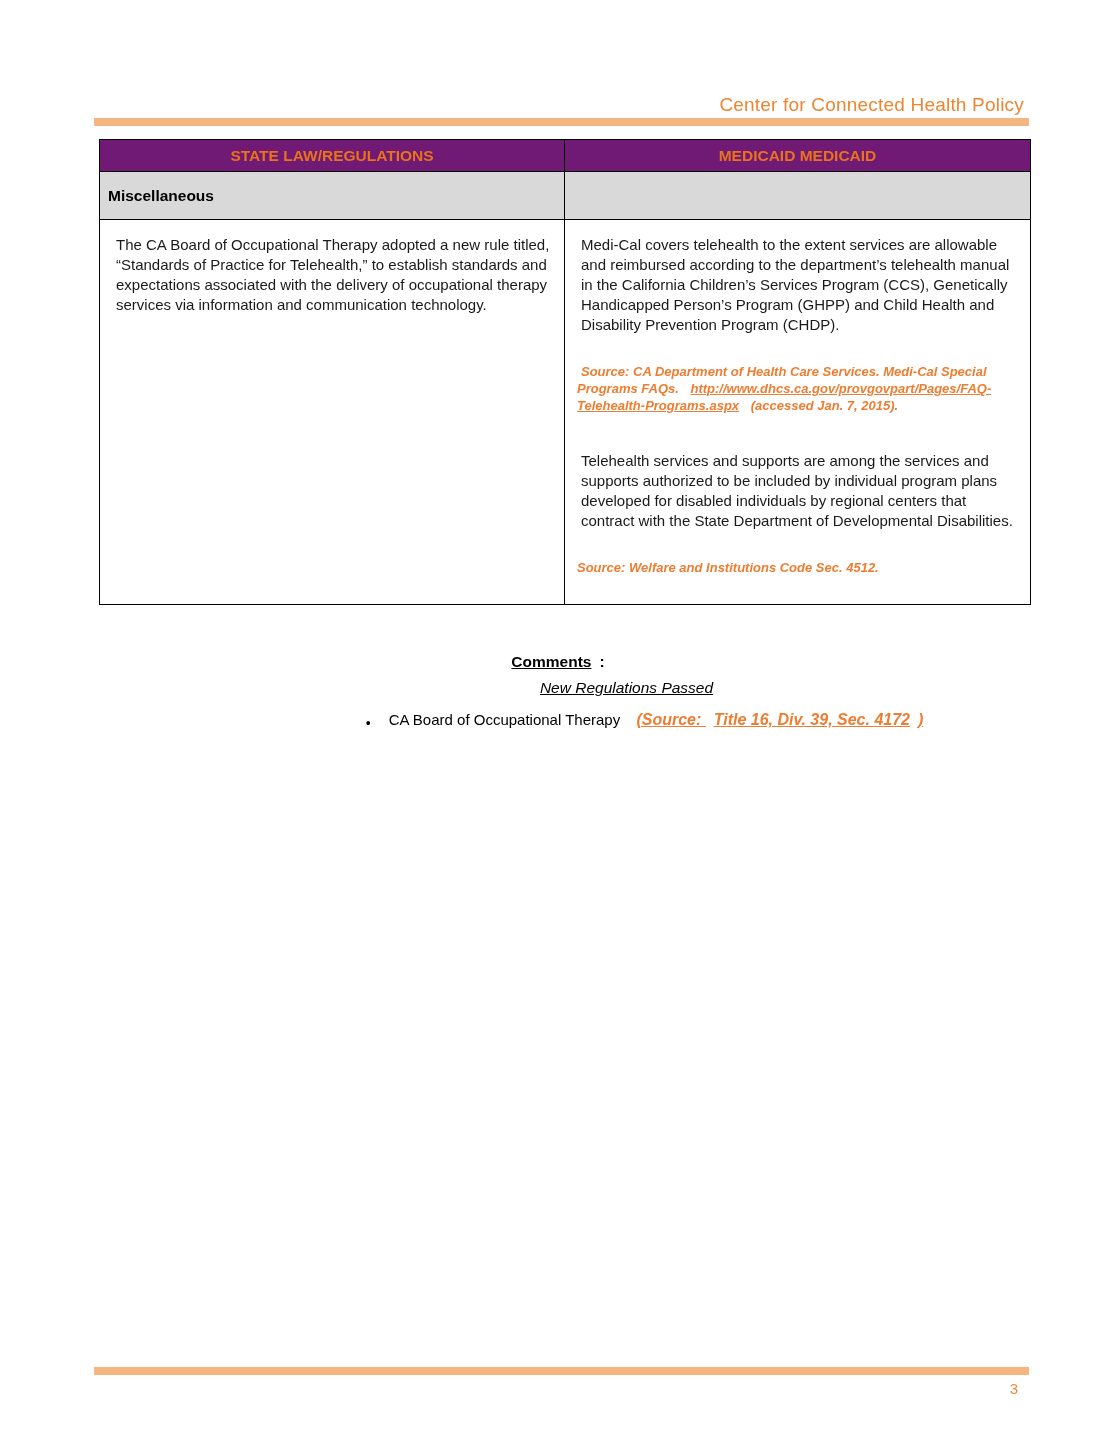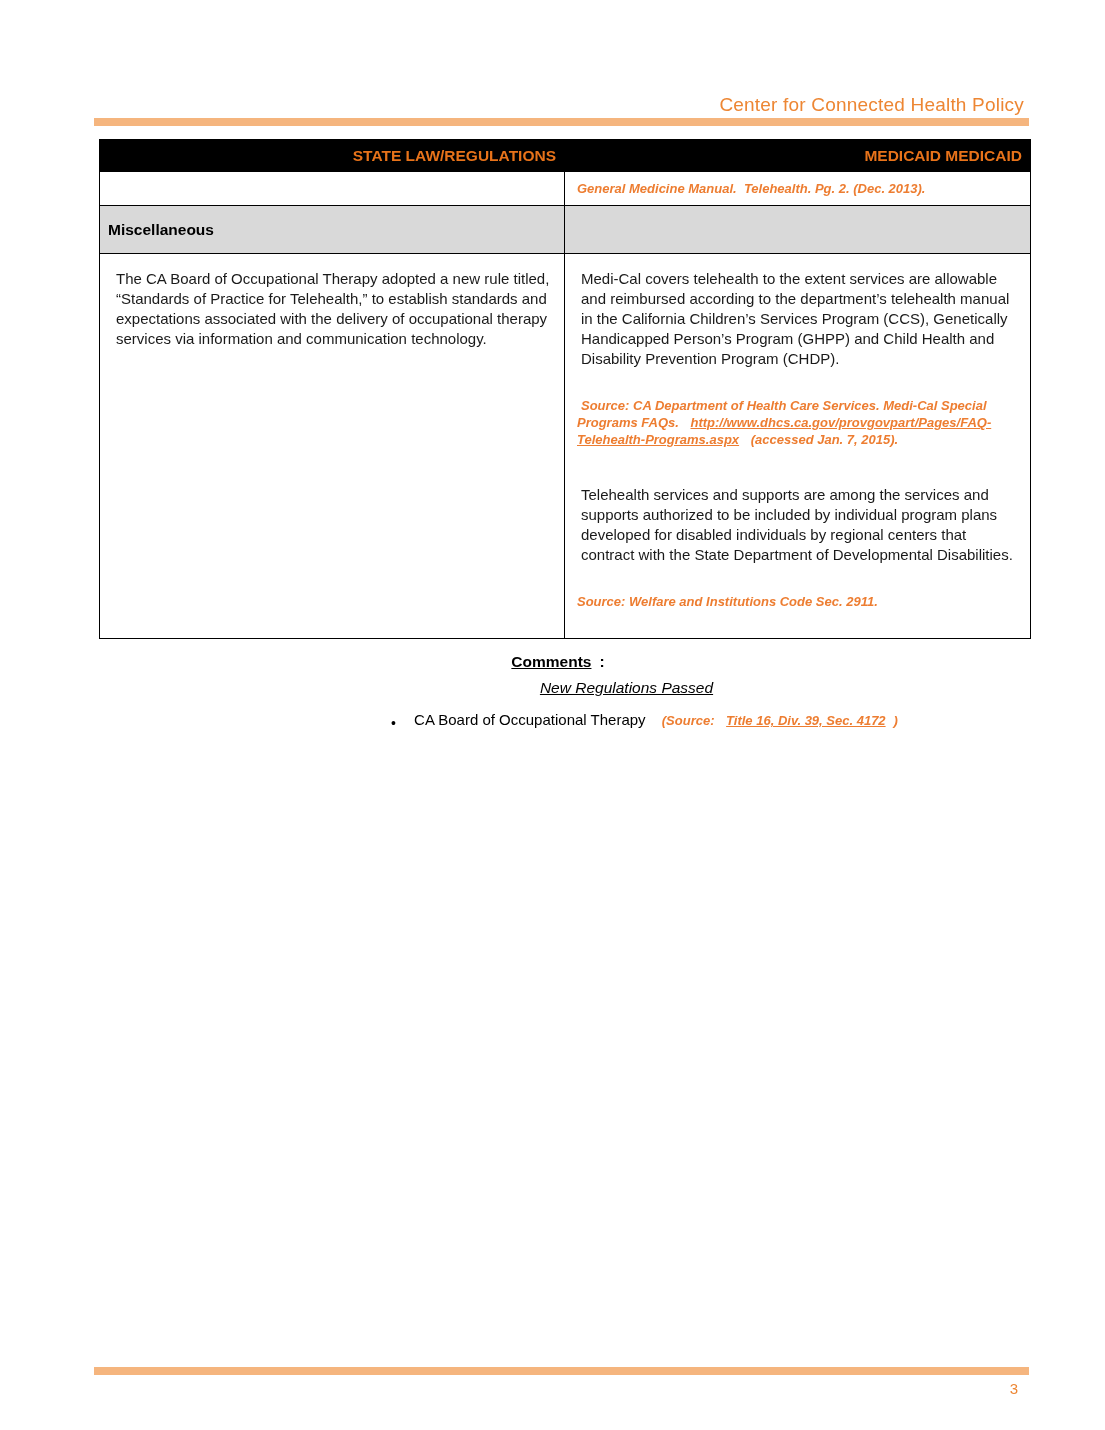--- a/index.html
+++ b/index.html
@@ -42,25 +42,25 @@
     table-layout: fixed;
   }
   table.law-table th,
   table.law-table td {
     border: 1.5px solid #000000;
     padding: 4px 8px;
     vertical-align: middle;
   }
   tr.head-row th {
     height: 32px;
-    background: #000000;
+    background: #701a75;
     color: #E8731A;
     font-size: 15.5px;
     font-weight: bold;
-    text-align: right;
+    text-align: center;
   }
   tr.citation-row td { height: 32px; }
   tr.section-row td {
     height: 48px;
     background: #D9D9D9;
     font-size: 15.5px;
     font-weight: bold;
     color: #000000;
   }
   tr.content-row td {
@@ -105,21 +105,21 @@
     font-style: italic;
     text-decoration: underline;
   }
   .bullet-line { margin: 6px 0 0 167px; font-size: 15px; }
   .bullet-marker {
     display: inline-block;
     width: 33px;
     font-size: 14px;
     vertical-align: top;
   }
-  .bullet-src { font-size: 13px; }
+  .bullet-src { font-size: 16px; text-decoration: underline; }
 
   
   .footer-rule {
     position: absolute;
     top: 1359px;
     left: 86px;
     right: 84px;
     height: 2px;
     background: #F5B57E;
   }
@@ -142,39 +142,33 @@
   <table class="law-table">
     <colgroup>
       <col style="width:465px">
       <col style="width:466px">
     </colgroup>
     <tbody>
       <tr class="head-row">
         <th>STATE LAW/REGULATIONS</th>
         <th>MEDICAID MEDICAID</th>
       </tr>
-      <tr class="citation-row">
-        <td></td>
-        <td>
-          <span class="src pre">General Medicine Manual.  Telehealth. Pg. 2. (Dec. 2013).</span>
-        </td>
-      </tr>
       <tr class="section-row">
         <td>Miscellaneous</td>
         <td></td>
       </tr>
       <tr class="content-row">
         <td>
           <p class="body-para">The CA Board of Occupational Therapy adopted a new rule titled, “Standards of Practice for Telehealth,” to establish standards and expectations associated with the delivery of occupational therapy services via information and communication technology.</p>
         </td>
         <td>
           <p class="body-para">Medi-Cal covers telehealth to the extent services are allowable and reimbursed according to the department’s telehealth manual in the California Children’s Services Program (CCS), Genetically Handicapped Person’s Program (GHPP) and Child Health and Disability Prevention Program (CHDP).</p>
           <span class="src"><span>Source: CA Department of Health Care Services. Medi-Cal Special Programs FAQs. </span><span class="src-link">http://www.dhcs.ca.gov/provgovpart/Pages/FAQ-Telehealth-Programs.aspx</span><span> (accessed Jan. 7, 2015).</span></span>
           <p class="body-para">Telehealth services and supports are among the services and supports authorized to be included by individual program plans developed for disabled individuals by regional centers that contract with the State Department of Developmental Disabilities.</p>
-          <span class="src">Source: Welfare and Institutions Code Sec. 2911.</span>
+          <span class="src">Source: Welfare and Institutions Code Sec. 4512.</span>
         </td>
       </tr>
     </tbody>
   </table>
 
   <div class="comments">
     <div class="comments-heading"><span class="u">Comments</span><span>:</span></div>
     <div class="comments-sub">New Regulations Passed</div>
     <div class="bullet-line">
       <span class="bullet-marker">•</span><span>CA Board of Occupational Therapy </span><span class="src bullet-src"><span>(Source: </span><span class="src-link">Title 16, Div. 39, Sec. 4172</span><span>)</span></span>

